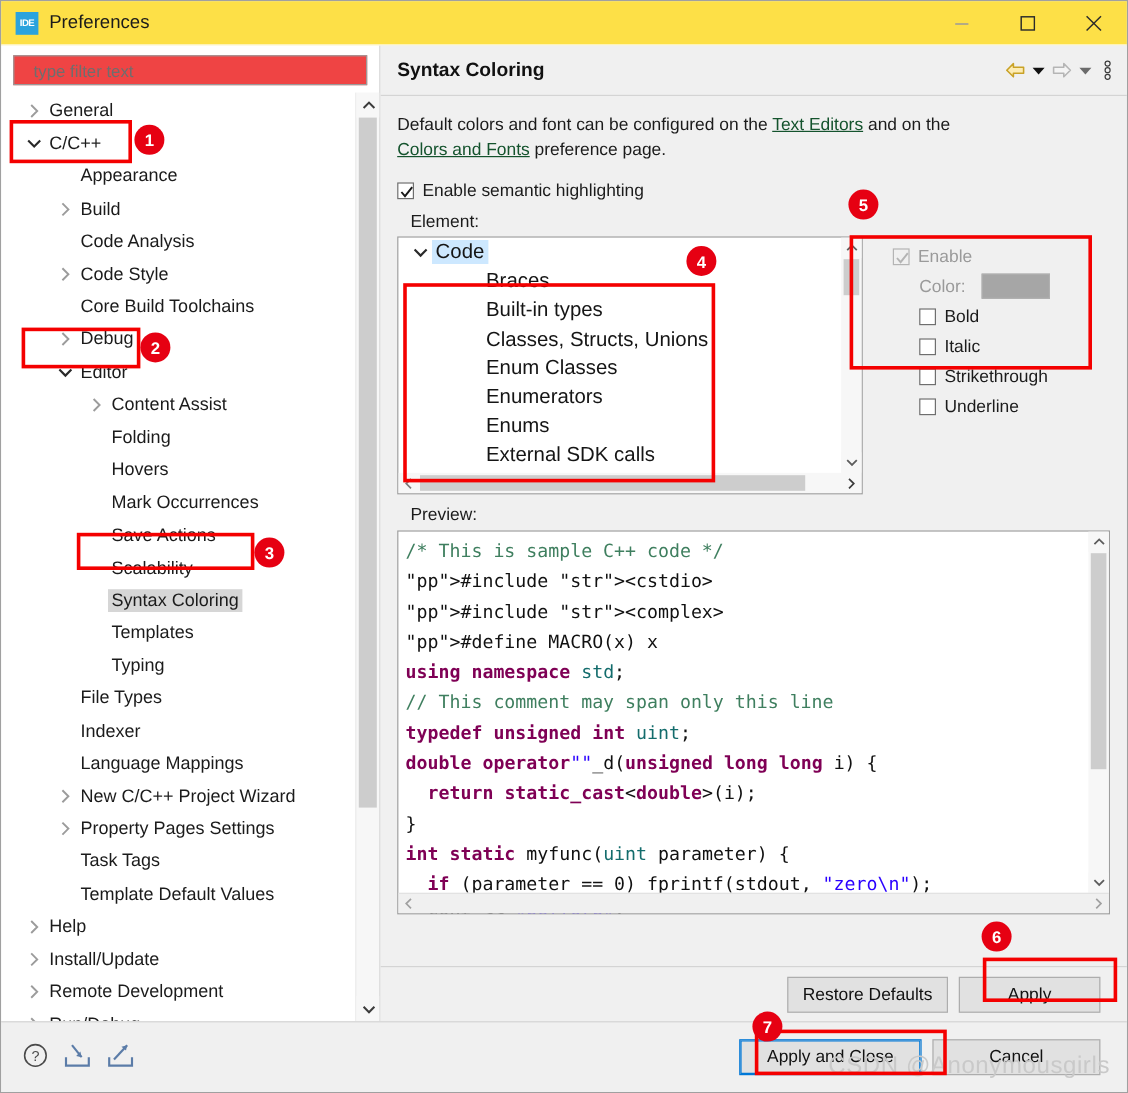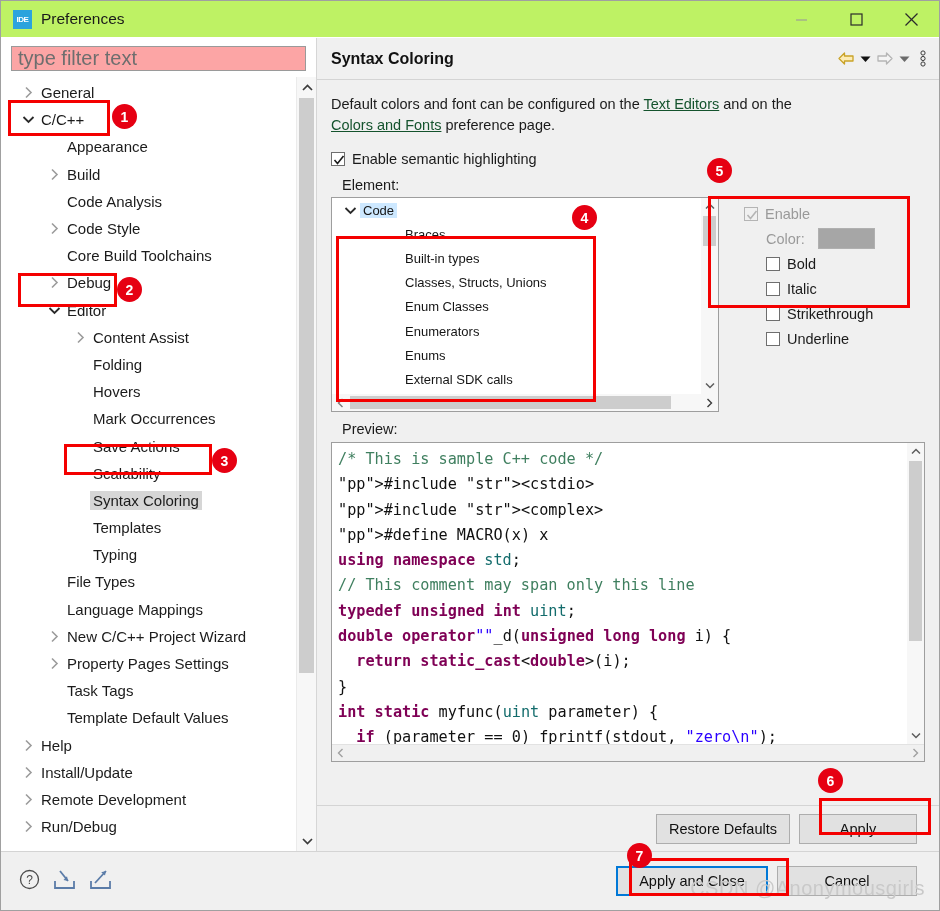--- a/index.html
+++ b/index.html
@@ -16,21 +16,21 @@
   
   #window {
     position: absolute; left:0; top:0; width:940px; height:911px;
     border: 1px solid #a0a0a0;
     background: #f0f0f0;
     display:flex; flex-direction:column;
   }
 
   
   #titlebar {
-    height: 37px; background:#bef264;
+    height: 37px; background:#fde047;
     display:flex; align-items:center;
     flex: 0 0 37px;
     border-bottom: 1px solid #ffffff;
   }
   #app-icon {
     width:19px; height:19px; margin-left:12px; margin-right:9px;
     background:#2ba3dd; color:#fff; font-size:8px; font-weight:bold;
     display:flex; align-items:center; justify-content:center;
     letter-spacing:-0.4px; font-family:"Liberation Sans", sans-serif;
   }
@@ -46,23 +46,23 @@
   #content { flex:1; display:flex; min-height:0; position:relative; }
 
   
   #left-pane {
     width:316px; flex:0 0 316px; background:#ffffff;
     display:flex; flex-direction:column; position:relative;
     border-right:1px solid #d6d6d6;
   }
   #filter-wrap { padding:8px 10px 6px 10px; }
   #filter-input {
-    width:100%; height:25px; border:1px solid #9a9a9a; background:#fca5a5;
-    font-family:"Liberation Sans", sans-serif; font-size:20px; color:#222;
-    padding:0 6px; outline:none;
+    width:100%; height:25px; border:1px solid #9a9a9a; background:#ef4444;
+    font-family:"Liberation Sans", sans-serif; font-size:14px; color:#222;
+    padding:0 16px; outline:none;
   }
   #filter-input::placeholder { color:#6e6e6e; opacity:1; }
 
   #tree-scroll {
     flex:1; position:relative; overflow:hidden;
     padding-left:2px;
   }
   #tree { padding-top:2px; }
   .tnode {
     height:27.2px; display:flex; align-items:center;
@@ -119,21 +119,21 @@
 
   
   #elem-row { display:flex; align-items:flex-start; gap:0; }
   #elem-list {
     width:388px; height:215px; flex:0 0 388px;
     border:1px solid #9e9e9e; background:#fff;
     position:relative; overflow:hidden;
   }
   .enode {
     height:24.2px; display:flex; align-items:center;
-    font-size:13px; color:#151515; white-space:nowrap;
+    font-size:17px; color:#151515; white-space:nowrap;
   }
   .enode .ew { width:20px; flex:0 0 20px; display:flex; align-items:center; justify-content:center; }
   .enode .elabel { padding:0 3px; }
   .enode.sel .elabel { background:#cde8ff; }
   .eind0 { padding-left:8px; }
   .eind1 { padding-left:50px; }
 
   #elem-vsb {
     position:absolute; right:0; top:0; width:17px; bottom:17px;
     background:#f7f7f7;
@@ -346,20 +346,24 @@
               <span class="tw"></span>
               <span class="tlabel">Templates</span>
             </div>
             <div class="tnode ind2">
               <span class="tw"></span>
               <span class="tlabel">Typing</span>
             </div>
             <div class="tnode ind1">
               <span class="tw"></span>
               <span class="tlabel">File Types</span>
+            </div>
+            <div class="tnode ind1">
+              <span class="tw"></span>
+              <span class="tlabel">Indexer</span>
             </div>
             <div class="tnode ind1">
               <span class="tw"></span>
               <span class="tlabel">Language Mappings</span>
             </div>
             <div class="tnode ind1">
               <span class="tw">
                 <svg width="9" height="13" viewBox="0 0 9 13">
                   <polyline points="2,1.5 7,6.5 2,11.5" fill="none" stroke="#9c9c9c" stroke-width="1.6"></polyline>
                 </svg>

